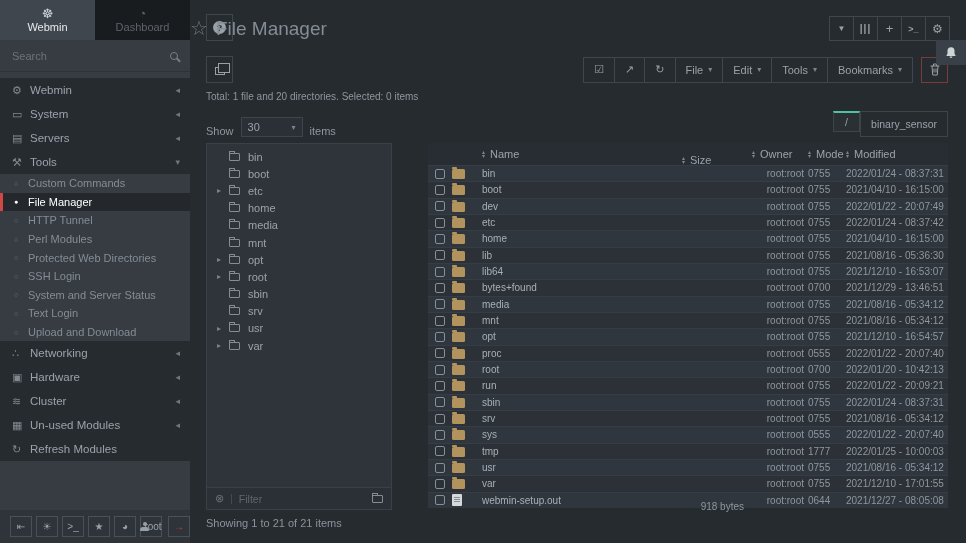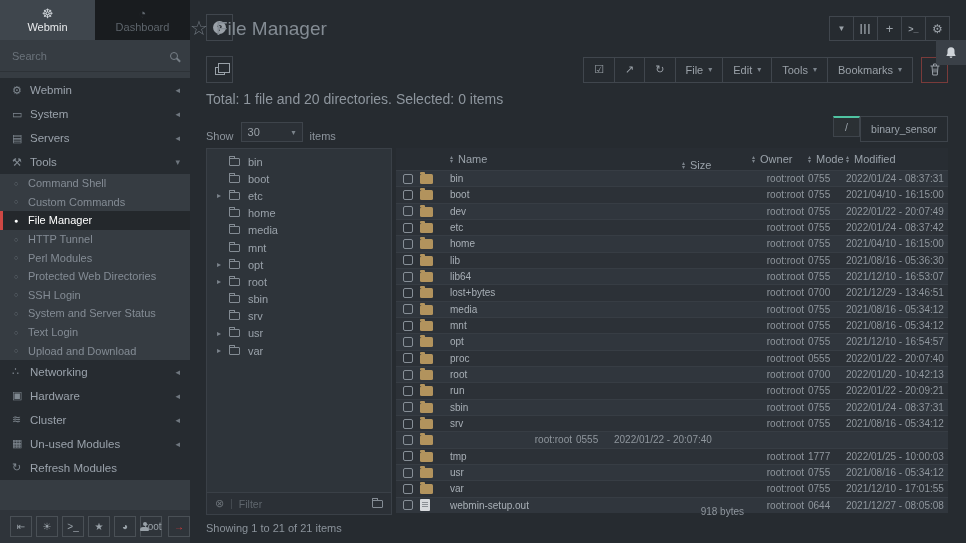--- a/index.html
+++ b/index.html
@@ -73,31 +73,31 @@
   .copy-ic::before { content:""; position:absolute; left:2px; top:-5px; width:10px; height:8px;
                      border:1px solid #99a1a8; background:#262b30; }
   .tbar-right { margin-left:auto; display:flex; align-items:center; }
   .bgrp { display:flex; }
   .bgrp button { height:26px; border:1px solid #40464d; margin-left:-1px; background:transparent;
                  color:#9aa1a8; font-size:11px; padding:0 10px; cursor:pointer;
                  display:flex; align-items:center; gap:5px; font-family:inherit; }
   .bgrp button .caret { font-size:8px; color:#7b838b; }
   .trash-btn { width:27px; height:26px; border:1px solid #7a3b3a; background:transparent;
                margin-left:8px; display:flex; align-items:center; justify-content:center; cursor:pointer; }
-  .total-line { margin-top:8px; font-size:14px; color:#8e969e; }
+  .total-line { margin-top:8px; font-size:10px; color:#8e969e; }
   .show-row { margin-top:9px; display:flex; align-items:flex-end; font-size:11px; color:#8e969e; }
   .select-box { width:62px; height:20px; border:1px solid #3e444b; margin:0 7px; display:flex;
                 align-items:center; padding:0 6px; color:#9aa1a8; cursor:pointer; background:#2b3036; }
   .select-box .caret { margin-left:auto; font-size:8px; color:#7b838b; }
   .crumbs { margin-left:auto; display:flex; }
   .crumb { height:21px; border:1px solid #3e444b; color:#9aa2aa; font-size:10.5px;
            display:flex; align-items:center; justify-content:center; padding:12px 10px;
            background:transparent; cursor:pointer; font-family:inherit; }
   .crumb.root { border-top:2px solid #4fc3a1; background:#2b3034; width:27px; padding:0; }
-  .panes { display:flex; margin-top:6px; height:367px; }
+  .panes { display:flex; margin-top:6px; height:367px;gap:32px; }
   
   .tree-pane { width:186px; flex:none; border:1px solid #3a4047; background:#2e343a;
                margin-right:4px; position:relative; }
   .tree-list { padding-top:4px; }
   .ti { display:flex; align-items:center; height:17.2px; padding-left:10px; font-size:11px;
         color:#9aa2aa; cursor:pointer; }
   .ti .arr { width:10px; font-size:8px; color:#7b838b; }
   .ti .folder-o { margin:0 8px 0 2px; }
   .folder-o { width:11px; height:8px; border:1px solid #848c94; border-radius:1px; position:relative; flex:none; }
   .folder-o::before { content:""; position:absolute; top:-3px; left:-1px; width:4px; height:2px;
@@ -178,24 +178,20 @@
           <span class="lbl">Servers</span>
           <span class="chev">◂</span>
         </div>
         <div class="mi main">
           <span class="ic">⚒</span>
           <span class="lbl">Tools</span>
           <span class="chev">▾</span>
         </div>
         <div class="mi sub">
           <span class="dot">○</span>
-          <span class="lbl">Command Shell</span>
-        </div>
-        <div class="mi sub">
-          <span class="dot">○</span>
           <span class="lbl">Custom Commands</span>
         </div>
         <div class="mi sub active">
           <span class="dot">●</span>
           <span class="lbl">File Manager</span>
         </div>
         <div class="mi sub">
           <span class="dot">○</span>
           <span class="lbl">HTTP Tunnel</span>
         </div>
@@ -567,21 +563,21 @@
                 <span class="c-mode">0755</span>
                 <span class="c-modified">2021/12/10 - 16:53:07</span>
               </div>
               <div class="frow">
                 <span class="cell-cb">
                   <span class="cb"></span>
                 </span>
                 <span class="cell-ic">
                   <span class="folder-f"></span>
                 </span>
-                <span class="c-name">lost+bytes</span>
+                <span class="c-name">bytes+found</span>
                 <span class="c-size val"></span>
                 <span class="c-owner">root:root</span>
                 <span class="c-mode">0700</span>
                 <span class="c-modified">2021/12/29 - 13:46:51</span>
               </div>
               <div class="frow">
                 <span class="cell-cb">
                   <span class="cb"></span>
                 </span>
                 <span class="cell-ic">
@@ -684,20 +680,21 @@
                 <span class="c-mode">0755</span>
                 <span class="c-modified">2021/08/16 - 05:34:12</span>
               </div>
               <div class="frow">
                 <span class="cell-cb">
                   <span class="cb"></span>
                 </span>
                 <span class="cell-ic">
                   <span class="folder-f"></span>
                 </span>
+                <span class="c-name">sys</span>
                 <span class="c-size val"></span>
                 <span class="c-owner">root:root</span>
                 <span class="c-mode">0555</span>
                 <span class="c-modified">2022/01/22 - 20:07:40</span>
               </div>
               <div class="frow">
                 <span class="cell-cb">
                   <span class="cb"></span>
                 </span>
                 <span class="cell-ic">

